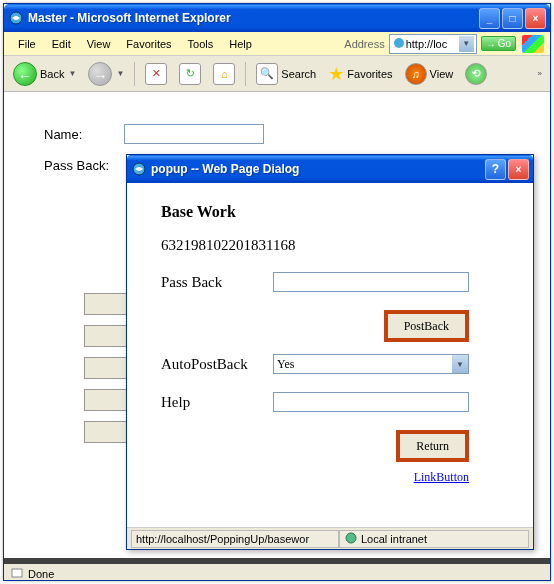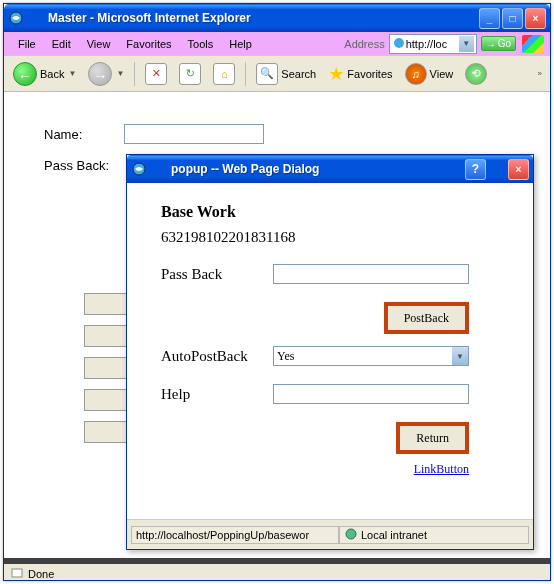--- a/index.html
+++ b/index.html
@@ -1,28 +1,28 @@
 <!DOCTYPE html>
 <html><head>
 <meta charset="utf-8">
 <style>
 * { box-sizing: border-box; margin: 0; padding: 0; }
 body { font-family: Tahoma, Arial, sans-serif; font-size: 11px; background: #fff; width: 554px; height: 584px; position: relative; overflow: hidden; }
 
 
 .main-window { position: absolute; left: 3px; top: 3px; width: 548px; height: 578px; border: 1px solid #003399; background: #fff; box-shadow: 0 0 3px rgba(0,0,0,0.3); }
-.titlebar { height: 28px; background: linear-gradient(to bottom, #0058e0 0%, #3a93ff 5%, #0453dc 20%, #0453dc 80%, #003cc0 100%); display: flex; align-items: center; padding: 0 4px; color: #fff; border-radius: 5px 5px 0 0; gap: 20px; }
+.titlebar { height: 28px; background: linear-gradient(to bottom, #0058e0 0%, #3a93ff 5%, #0453dc 20%, #0453dc 80%, #003cc0 100%); display: flex; align-items: center; padding: 0 4px; color: #fff; border-radius: 5px 5px 0 0; }
 .titlebar .ie-icon { width: 16px; height: 16px; margin-right: 4px; display: flex; align-items: center; justify-content: center; }
 .titlebar .title-text { flex: 1; font-size: 12px; font-weight: bold; text-shadow: 1px 1px 1px rgba(0,0,0,0.3); }
 .win-btns { display: flex; gap: 2px; }
 .win-btn { width: 21px; height: 21px; border-radius: 3px; display: flex; align-items: center; justify-content: center; font-size: 10px; font-weight: bold; cursor: pointer; border: 1px solid rgba(255,255,255,0.5); }
 .win-btn.min,.win-btn.max { background: linear-gradient(to bottom, #5aa3ff, #2266dd); color: #fff; }
 .win-btn.close { background: linear-gradient(to bottom, #f88, #d43); color: #fff; }
 
-.menubar { height: 24px; background: #f0abfc; display: flex; align-items: center; padding: 0 6px; border-bottom: 1px solid #ccc; font-size: 11px; }
+.menubar { height: 24px; background: #fef9c3; display: flex; align-items: center; padding: 0 6px; border-bottom: 1px solid #ccc; font-size: 11px; }
 .menubar .menu-item { padding: 3px 8px; cursor: pointer; }
 .menubar .spacer { flex: 1; }
 .addr-label { padding-right: 4px; color: #666; }
 .addr-sel { border: 1px solid #7f9db9; background: #fff; height: 20px; display: flex; align-items: center; padding: 0 2px; width: 88px; }
 .addr-sel .txt { flex: 1; overflow: hidden; white-space: nowrap; font-size: 11px; }
 .addr-sel .drop { width: 15px; height: 16px; background: linear-gradient(#cde,#9bd); display:flex;align-items:center;justify-content:center;font-size:8px;color:#456; }
 .go-btn { margin-left: 4px; padding: 1px 4px; background: linear-gradient(#9e9,#4b4); border: 1px solid #3a3; border-radius: 2px; color: #fff; font-size: 10px; display:flex;align-items:center;gap:2px; cursor:pointer; }
 .flag { width: 22px; height: 18px; margin-left: 6px; background: linear-gradient(135deg,#f33 25%,#3af 25%,#3af 50%,#3f3 50%,#3f3 75%,#fc3 75%); border-radius:2px; }
 
 .toolbar { height: 36px; background: #ece9d8; display: flex; align-items: center; padding: 0 4px; border-bottom: 1px solid #bbb; gap: 2px; }
@@ -41,31 +41,31 @@
 .content-area .btn-col { margin-left: 40px; margin-top: 120px; }
 .content-area .wide-btn { display: block; width: 160px; height: 22px; margin-bottom: 10px; border: 1px solid #999; background: #ece9d8; font-size: 11px; text-align: center; overflow:hidden; white-space:nowrap; }
 
 .statusbar { position: absolute; left: 0; right: 0; bottom: 0; height: 22px; background: #ece9d8; border-top: 6px solid #404040; display: flex; align-items: flex-end; padding: 0 6px; font-size: 11px; }
 .statusbar .sb-ico { width:14px; height:14px; margin-right:4px; }
 
 
 .popup { position: absolute; left: 126px; top: 154px; width: 408px; height: 396px; border: 1px solid #003399; background: #fff; box-shadow: 2px 2px 6px rgba(0,0,0,0.3); }
 .popup .titlebar { border-radius: 4px 4px 0 0; }
 .popup-body { padding: 20px 28px 4px 34px; font-family: "Times New Roman", serif; font-size: 15px; position:absolute; top:28px; left:0; right:0; bottom:22px; }
-.popup-body h2 { font-size: 16px; font-weight: bold; margin-bottom: 8px; }
+.popup-body h2 { font-size: 16px; font-weight: bold; margin-bottom: 16px; }
 .popup-body .prow { display: flex; align-items: center; margin-bottom: 18px; }
 .popup-body .plbl { width: 112px; }
 .popup-body input[type=text] { border: 1px solid #7f9db9; height: 20px; width: 196px; padding: 0 3px; font-size: 12px; font-family: Tahoma; }
 .popup-body .dd { border:1px solid #7f9db9; height:20px; width:196px; display:flex; align-items:center; font-size:12px; font-family:Tahoma; padding-left:3px; background:#fff; }
 .popup-body .dd .ddv { flex:1; }
 .popup-body .dd .dda { width:16px; height:18px; background:linear-gradient(#cde,#9bd); display:flex;align-items:center;justify-content:center;font-size:8px;color:#456; }
 .popup-body .pbtn { border: 4px solid #c2410c; background: #ece9d8; height: 32px; padding: 0 16px; font-size: 12px; font-family: Tahoma; cursor:pointer; }
 .popup-body .right { text-align: right; margin-bottom: 12px; }
 .popup-body .link { color: #0000EE; text-decoration: underline; cursor: pointer; font-family: Tahoma; font-size: 12px; display:inline-block; margin-top:8px; }
-.popup-status { position:absolute; left:0; right:0; bottom:0; height:30px; background:#ece9d8; border-top:1px solid #ccc; display:flex; align-items:center; font-size:11px; padding:0 4px; }
+.popup-status { position:absolute; left:0; right:0; bottom:0; height:22px; background:#ece9d8; border-top:1px solid #ccc; display:flex; align-items:center; font-size:11px; padding:0 4px; }
 .popup-status .sseg { border:1px solid #bbb; height:18px; display:flex; align-items:center; padding:0 4px; background:#f0ede0; }
 .help-btn { width: 21px; height: 21px; border-radius: 3px; display: flex; align-items: center; justify-content: center; font-size: 12px; font-weight: bold; cursor: pointer; border: 1px solid rgba(255,255,255,0.5); background: linear-gradient(to bottom, #5aa3ff, #2266dd); color: #fff; margin-right:2px; }
 </style>
 </head>
 <body>
 
 <div class="main-window">
   <div class="titlebar">
     <span class="ie-icon">
         <svg width="14" height="14" viewBox="0 0 14 14">

